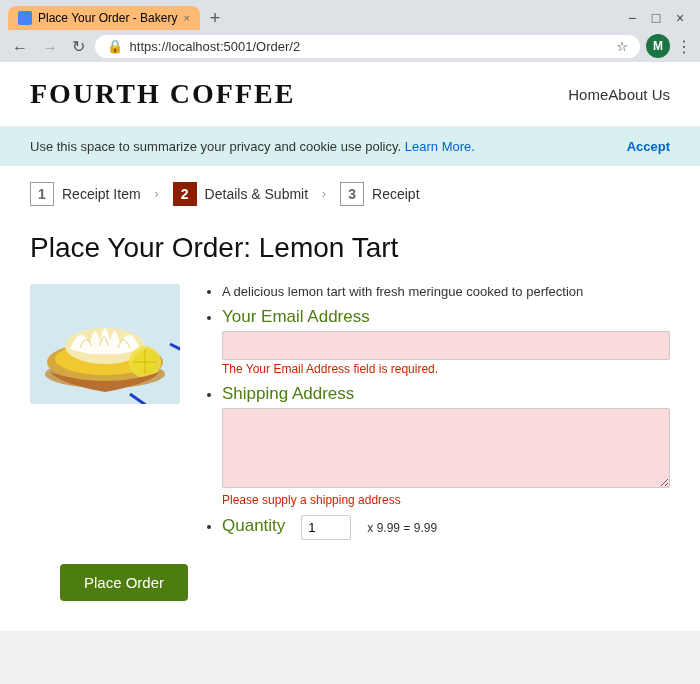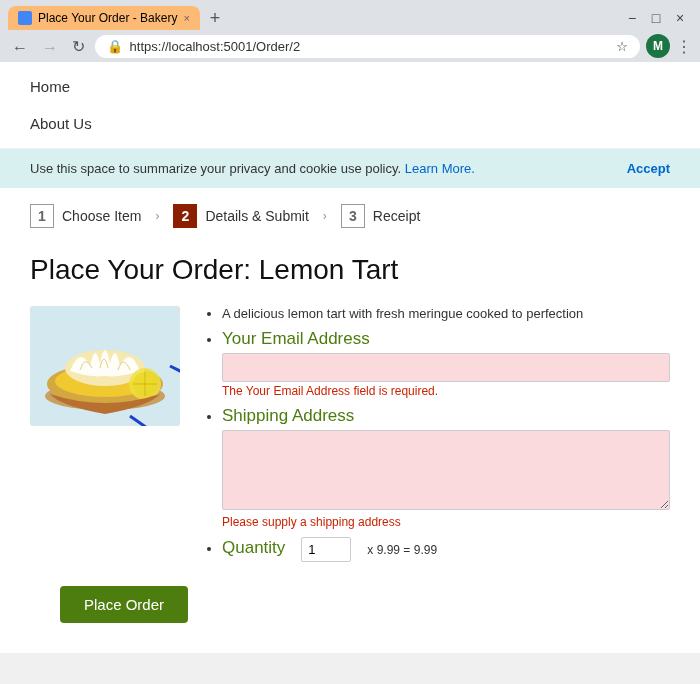--- a/index.html
+++ b/index.html
@@ -126,22 +126,20 @@
     .site-logo {
       font-family: Georgia, serif;
       font-size: 28px;
       font-weight: bold;
       letter-spacing: 2px;
       color: #111;
       text-transform: uppercase;
     }
     .site-nav {
       display: flex;
-      gap: 20px;
-      flex-direction: column;
     }
     .nav-link {
       color: #333;
       text-decoration: none;
       font-size: 15px;
     }
 
     
     .cookie-banner {
       background: #d9f0f0;
@@ -322,38 +320,39 @@
       <span>https://localhost:5001/Order/2</span>
       <span class="star-icon">☆</span>
     </div>
     <div class="avatar">M</div>
     <span class="menu-dots">⋮</span>
   </div>
 
   <div class="page">
 
     <div class="site-header">
+      <div class="site-logo">Fourth Coffee</div>
       <nav class="site-nav">
         <a class="nav-link">Home</a>
         <a class="nav-link">About Us</a>
       </nav>
     </div>
 
     <div class="cookie-banner">
       <span class="cookie-text">
         <span>Use this space to summarize your privacy and cookie use policy.</span>
         <a href="#">Learn More.</a>
       </span>
       <button class="cookie-accept">Accept</button>
     </div>
 
     <div class="steps">
       <div class="step">
         <div class="step-num">1</div>
-        <span class="step-label">Choose Item</span>
+        <span class="step-label">Receipt Item</span>
       </div>
       <span class="step-sep">›</span>
       <div class="step">
         <div class="step-num active">2</div>
         <span class="step-label">Details &amp; Submit</span>
       </div>
       <span class="step-sep">›</span>
       <div class="step">
         <div class="step-num">3</div>
         <span class="step-label">Receipt</span>

